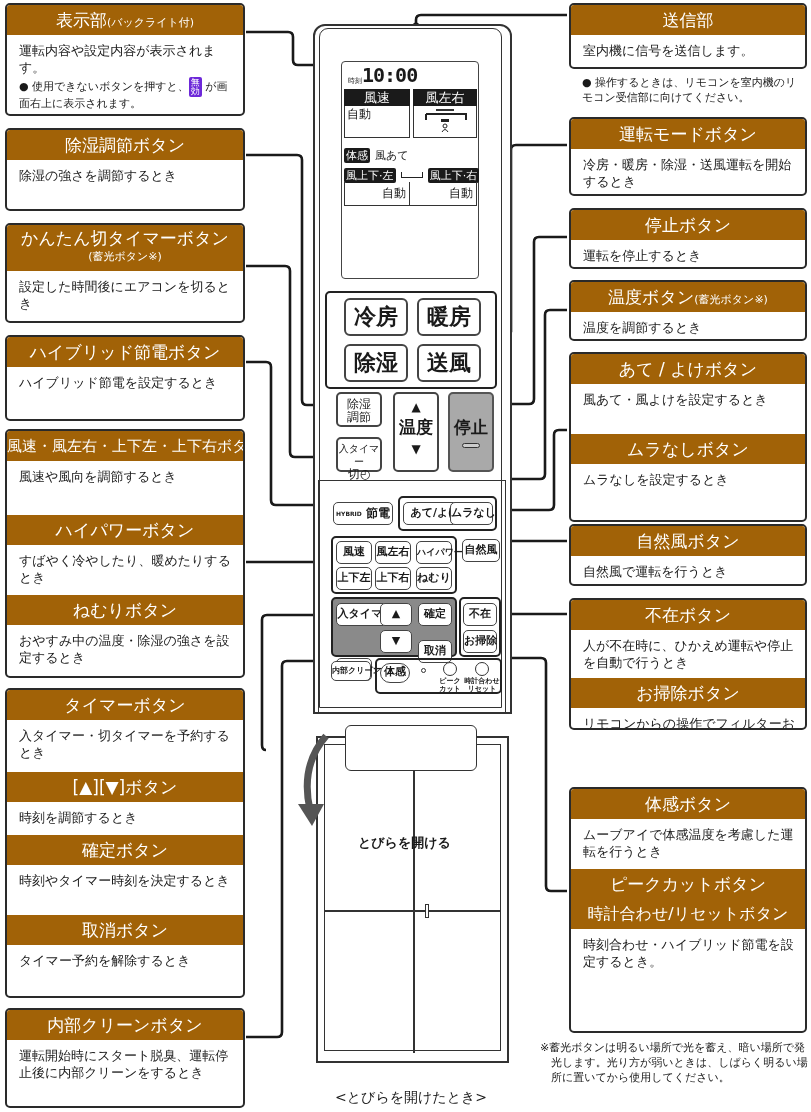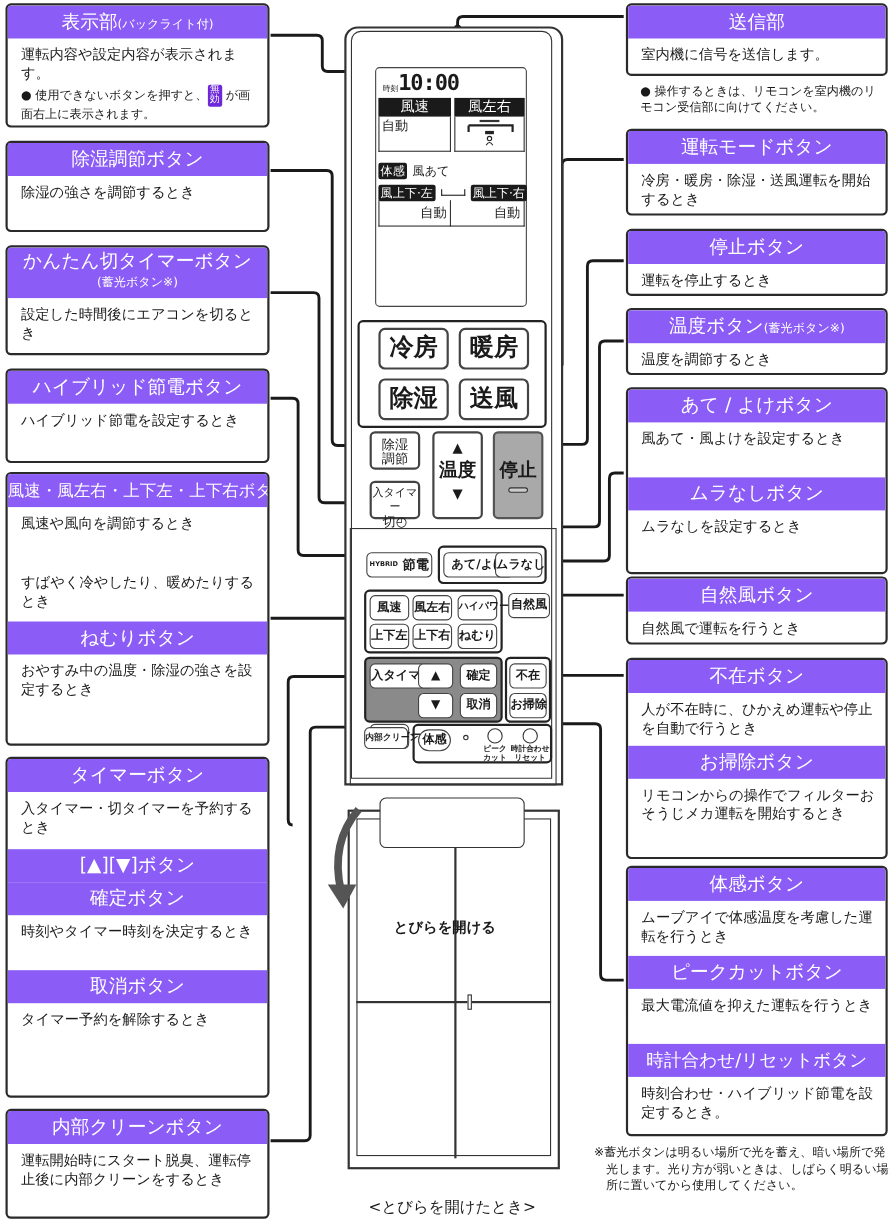--- a/index.html
+++ b/index.html
@@ -1,19 +1,19 @@
 <!DOCTYPE html>
 <html><head>
 <meta charset="utf-8">
 <style>
   * { box-sizing: border-box; margin: 0; padding: 0; }
   body { width: 811px; height: 1112px; background: #ffffff; position: relative; overflow: hidden;
          font-family: "DejaVu Sans", sans-serif; color: #1a1a1a; }
   .callout { position: absolute; border: 2px solid #2a2a2a; border-radius: 5px; background: #fff; overflow: hidden; }
-  .callout .hd { background: #8b5cf6; color: #fff; text-align: center; font-size: 17px; line-height: 30px; height: 30px; white-space: nowrap; }
+  .callout .hd { background: #a16207; color: #fff; text-align: center; font-size: 17px; line-height: 30px; height: 30px; white-space: nowrap; }
   .callout .hd.tall { height: 46px; line-height: 22px; padding-top: 2px; }
   .callout .hd .sub { font-size: 11px; display: block; line-height: 16px; }
   .callout .hd .small { font-size: 11px; }
   .callout .bd { font-size: 13px; line-height: 17px; padding: 7px 10px 6px 12px; }
   .callout .bd .note { font-size: 11px; line-height: 14px; display: block; margin-top: 1px; }
   .muko { display: inline-block; background: #6d28d9; color: #fff; font-size: 9px; line-height: 9px; width: 13px; text-align: center; padding: 1px 0; vertical-align: middle; border-radius: 2px; }
   .plain-note { position: absolute; font-size: 11px; line-height: 15px; color: #1a1a1a; }
   svg.lines { position: absolute; left: 0; top: 0; }
 
   
@@ -103,29 +103,31 @@
 </div>
 
 <div class="callout" style="left:5px;top:335px;width:240px;height:86px;">
   <div class="hd">ハイブリッド節電ボタン</div>
   <div class="bd">ハイブリッド節電を設定するとき</div>
 </div>
 
 <div class="callout" style="left:5px;top:429px;width:240px;height:249px;">
   <div class="hd" style="font-size:15px">風速・風左右・上下左・上下右ボタン</div>
   <div class="bd" style="height:54px">風速や風向を調節するとき</div>
+  <div class="hd">ハイパワーボタン</div>
   <div class="bd" style="height:50px">すばやく冷やしたり、暖めたりするとき</div>
   <div class="hd">ねむりボタン</div>
   <div class="bd">おやすみ中の温度・除湿の強さを設定するとき</div>
 </div>
 
 <div class="callout" style="left:5px;top:688px;width:240px;height:310px;">
   <div class="hd">タイマーボタン</div>
   <div class="bd" style="height:52px">入タイマー・切タイマーを予約するとき</div>
   <div class="hd">[▲][▼]ボタン</div>
+  <div class="bd" style="height:33px">時刻を調節するとき</div>
   <div class="hd">確定ボタン</div>
   <div class="bd" style="height:50px">時刻やタイマー時刻を決定するとき</div>
   <div class="hd">取消ボタン</div>
   <div class="bd">タイマー予約を解除するとき</div>
 </div>
 
 <div class="callout" style="left:5px;top:1008px;width:240px;height:100px;">
   <div class="hd">内部クリーンボタン</div>
   <div class="bd">運転開始時にスタート脱臭、運転停止後に内部クリーンをするとき</div>
 </div>
@@ -156,32 +158,31 @@
   <div class="bd" style="height:50px">風あて・風よけを設定するとき</div>
   <div class="hd">ムラなしボタン</div>
   <div class="bd">ムラなしを設定するとき</div>
 </div>
 
 <div class="callout" style="left:569px;top:524px;width:238px;height:62px;">
   <div class="hd">自然風ボタン</div>
   <div class="bd">自然風で運転を行うとき</div>
 </div>
 
-<div class="callout" style="left:569px;top:598px;width:238px;height:183px;">
+<div class="callout" style="left:569px;top:598px;width:238px;height:132px;">
   <div class="hd">不在ボタン</div>
   <div class="bd" style="height:48px">人が不在時に、ひかえめ運転や停止を自動で行うとき</div>
   <div class="hd">お掃除ボタン</div>
   <div class="bd">リモコンからの操作でフィルターおそうじメカ運転を開始するとき</div>
 </div>
 
 <div class="callout" style="left:569px;top:787px;width:238px;height:246px;">
   <div class="hd">体感ボタン</div>
   <div class="bd" style="height:50px">ムーブアイで体感温度を考慮した運転を行うとき</div>
   <div class="hd">ピークカットボタン</div>
-  <div class="bd" style="height:50px">最大電流値を抑えた運転を行うとき</div>
   <div class="hd" style="font-size:16px">時計合わせ/リセットボタン</div>
   <div class="bd">時刻合わせ・ハイブリッド節電を設定するとき。</div>
 </div>
 
 <div class="plain-note" style="left:540px;top:1040px;width:268px;text-indent:-11px;padding-left:11px;">※蓄光ボタンは明るい場所で光を蓄え、暗い場所で発光します。光り方が弱いときは、しばらく明るい場所に置いてから使用してください。</div>
 
 <div class="remote">
   <div class="r-outer"></div>
   <div class="r-inner"></div>
 
@@ -256,21 +257,21 @@
       <div class="kb" style="left:83px;top:29px;width:36px;">ねむり</div>
     </div>
     <div class="kb" style="left:143px;top:58px;width:38px;">自然風</div>
 
     <div class="grp dark" style="left:12px;top:116px;width:126px;height:60px;">
       <div class="kb" style="left:3px;top:4px;width:59px;font-size:11px;">入タイマー</div>
       <div class="kb" style="left:47px;top:4px;width:32px;">▲</div>
       <div class="kb" style="left:85px;top:4px;width:34px;">確定</div>
       <div class="kb" style="left:3px;top:31px;width:36px;font-size:9px;margin-top:28px;">切タイマー</div>
       <div class="kb" style="left:47px;top:31px;width:32px;">▼</div>
-      <div class="kb" style="left:85px;top:31px;width:34px;">取消</div>
+      <div class="kb" style="left:85px;top:41px;width:34px;">取消</div>
     </div>
     <div class="grp" style="left:140px;top:116px;width:42px;height:60px;">
       <div class="kb" style="left:2px;top:4px;width:34px;">不在</div>
       <div class="kb" style="left:2px;top:31px;width:34px;">お掃除</div>
     </div>
 
     <div class="kb" style="left:12px;top:180px;width:40px;height:20px;line-height:17px;font-size:8px;">内部クリーン</div>
     <div class="grp" style="left:56px;top:177px;width:127px;height:36px;border-width:2px;">
       <div class="kb" style="left:3px;top:3px;width:30px;height:20px;line-height:16px;border-radius:10px;">体感</div>
       <div style="position:absolute;left:44px;top:8px;width:5px;height:5px;border:1px solid #333;border-radius:50%;"></div>

